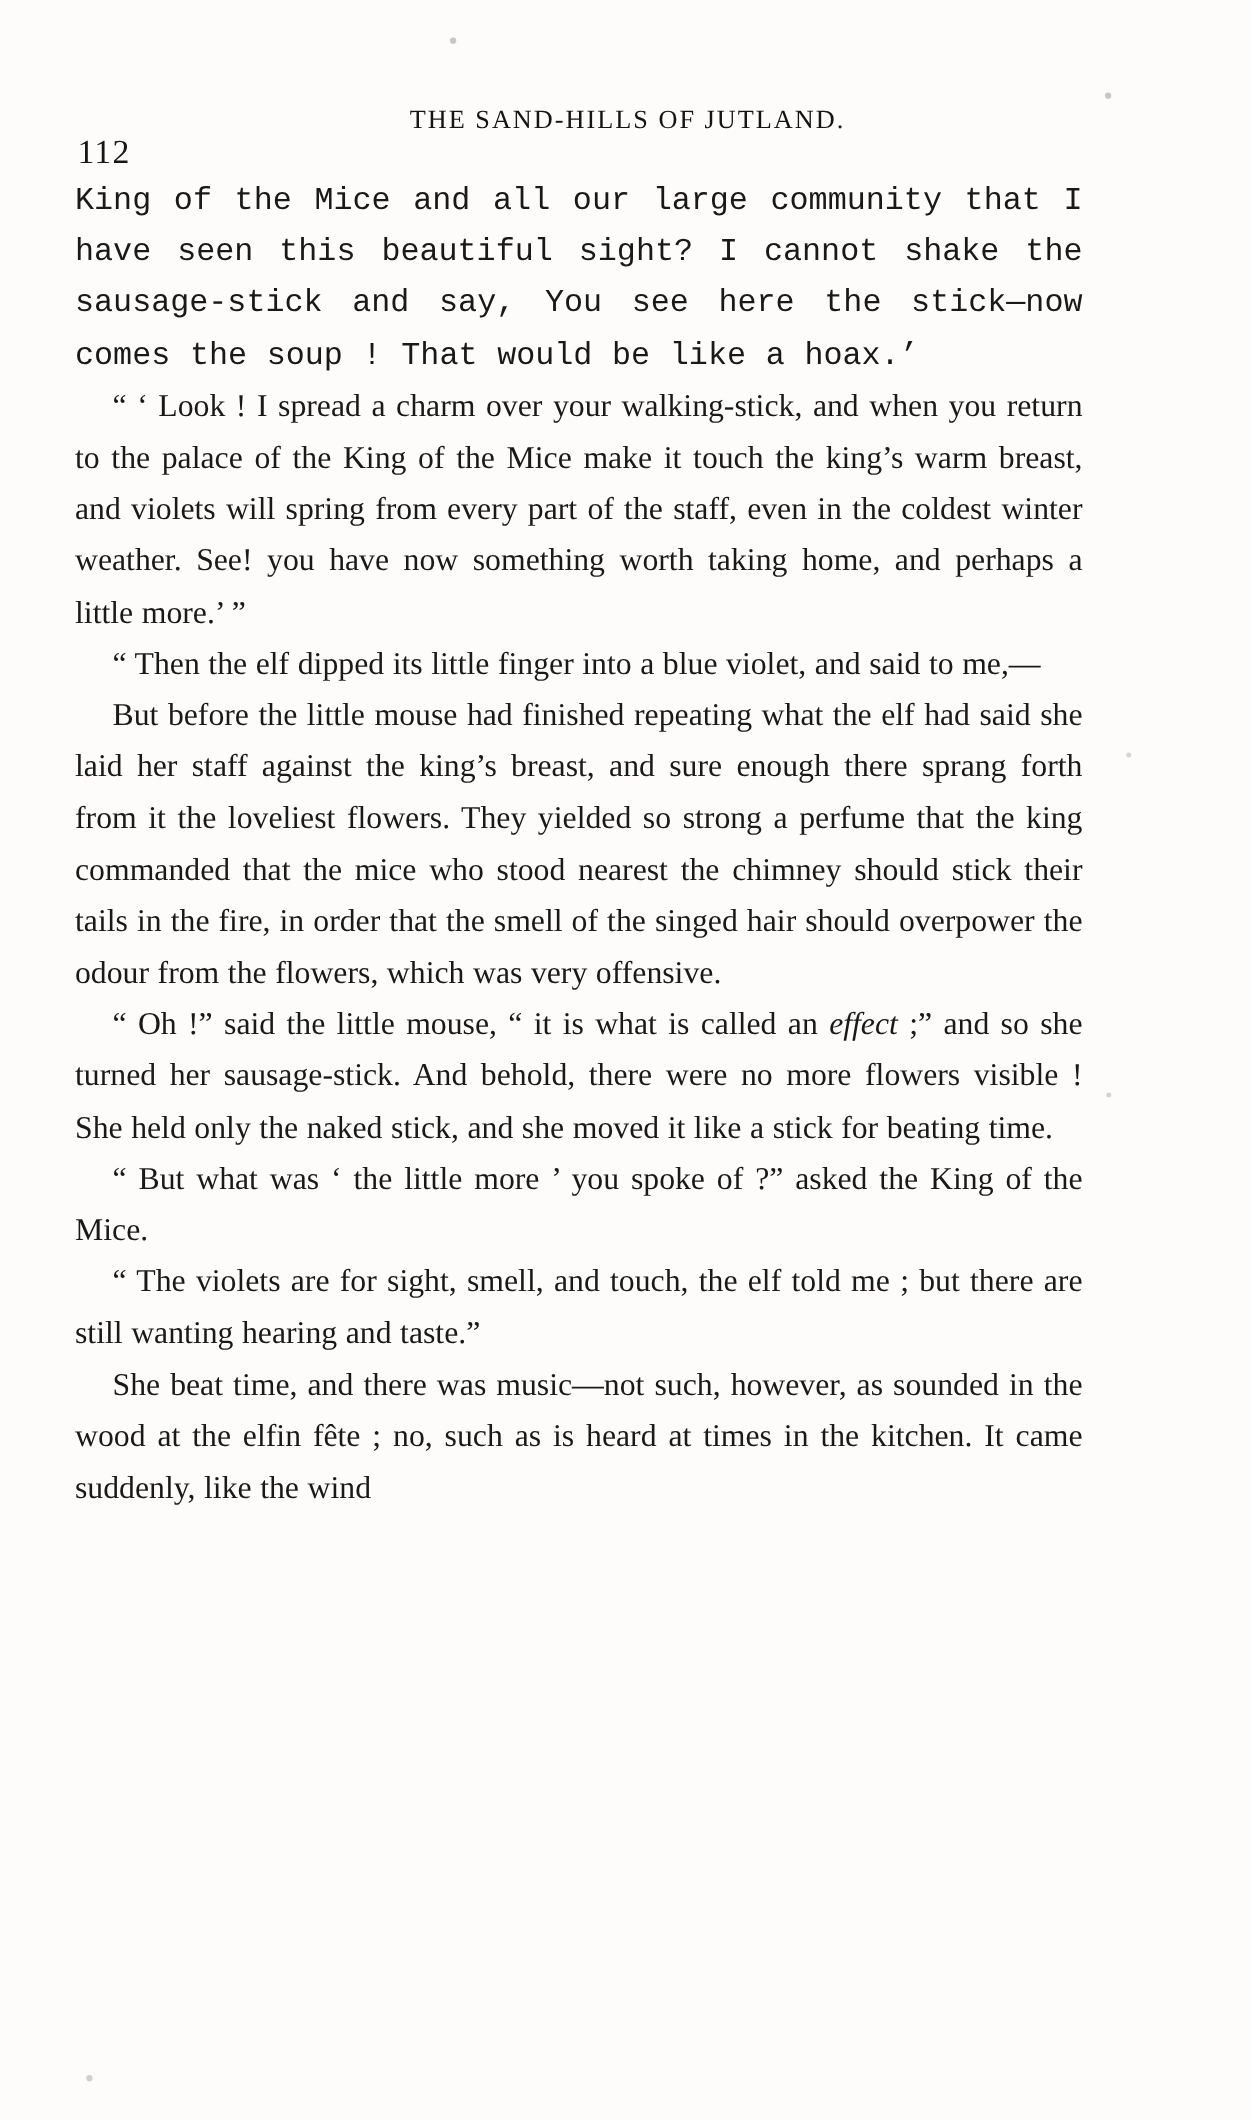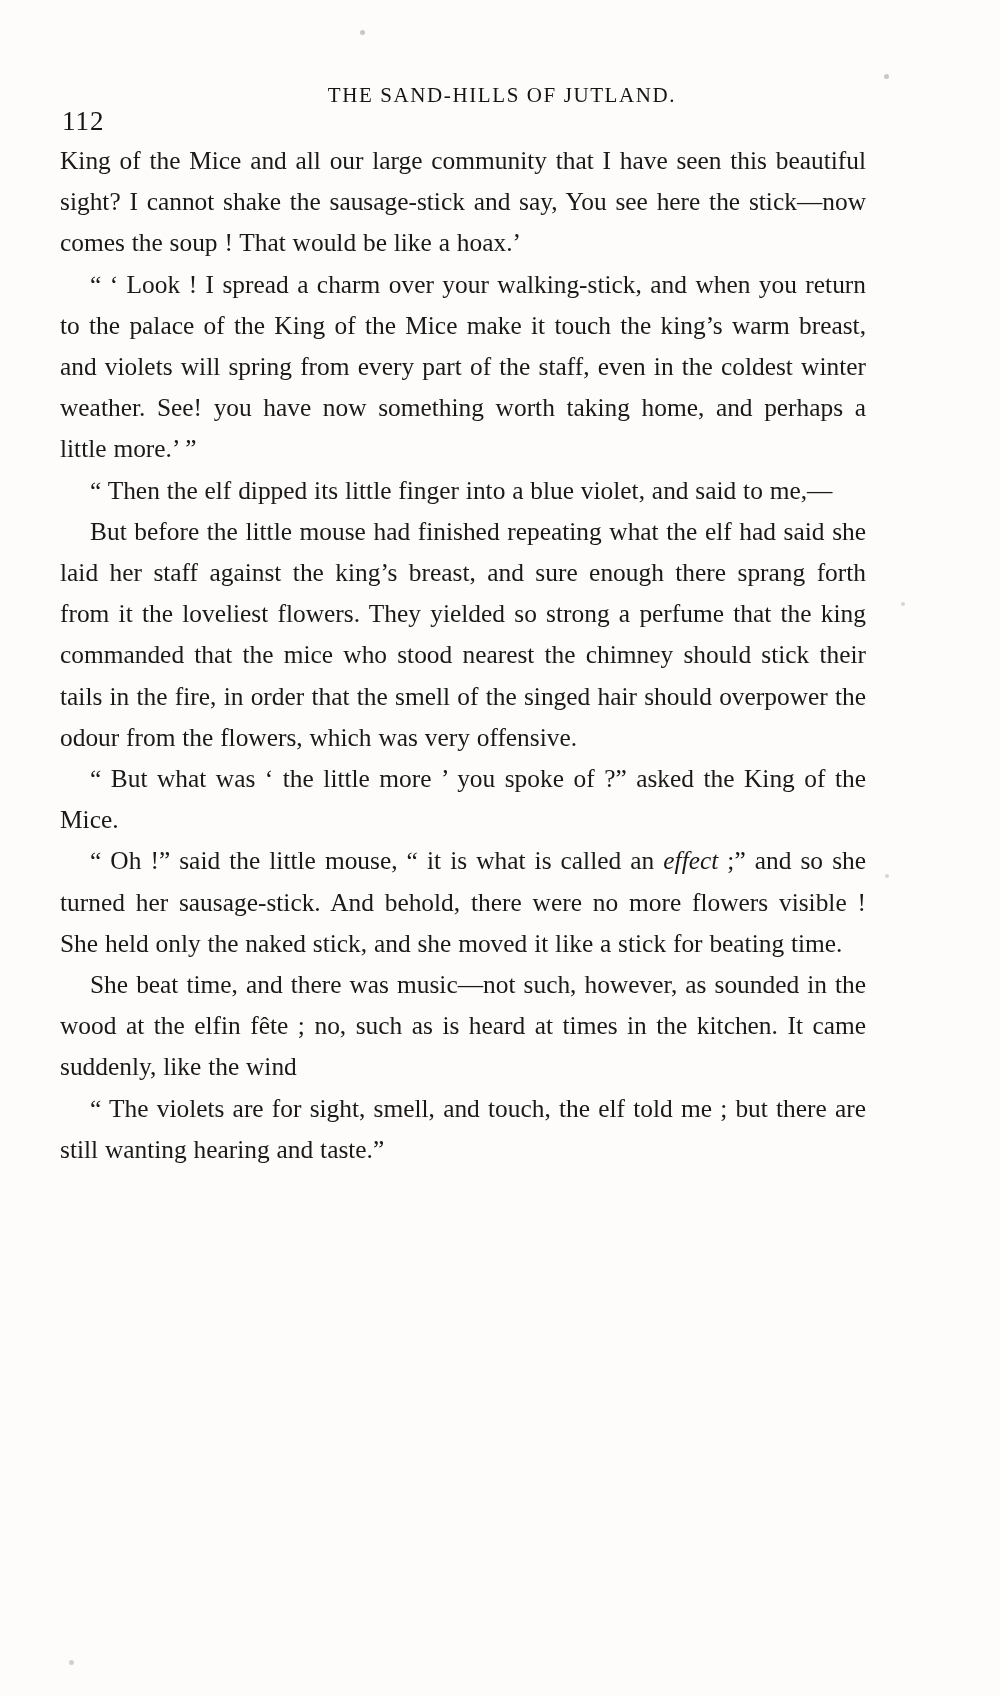--- a/index.html
+++ b/index.html
@@ -76,20 +76,21 @@
     text-align: justify;
     text-justify: inter-word;
     color: #191919;
     word-spacing: 0.5px;
   }
   p.indent {
     text-indent: 30px;
   }
   p.noindent {
     text-indent: 0;
+    font-family: Liberation Mono, monospace;
   }
   em { font-style: italic; }
 </style>
 </head>
 <body>
 
 <div class="page">
 
   <span class="speck speck-top"></span>
   <span class="speck speck-right"></span>
@@ -100,19 +101,19 @@
   <div class="header">
     <div class="folio">112</div>
     <div class="running-title">THE SAND-HILLS OF JUTLAND.</div>
   </div>
 
   <div class="textblock">
     <p class="noindent">King of the Mice and all our large community that I have seen this beautiful sight?   I cannot shake the sausage-stick and say, You see here the stick—now comes the soup !   That would be like a hoax.’</p>
     <p class="indent">“ ‘ Look !   I spread a charm over your walking-stick, and when you return to the palace of the King of the Mice make it touch the king’s warm breast, and violets will spring from every part of the staff, even in the coldest winter weather. See! you have now something worth taking home, and perhaps a little more.’ ”</p>
     <p class="indent">“ Then the elf dipped its little finger into a blue violet, and said to me,—</p>
     <p class="indent">But before the little mouse had finished repeating what the elf had said she laid her staff against the king’s breast, and sure enough there sprang forth from it the loveliest flowers.   They yielded so strong a perfume that the king commanded that the mice who stood nearest the chimney should stick their tails in the fire, in order that the smell of the singed hair should overpower the odour from the flowers, which was very offensive.</p>
+    <p class="indent" id="para-italic">“ Oh !” said the little mouse, “ it is what is called an <em>effect</em> ;” and so she turned her sausage-stick.   And behold, there were no more flowers visible !   She held only the naked stick, and she moved it like a stick for beating time.</p>
     <p class="indent">“ But what was ‘ the little more ’ you spoke of ?” asked the King of the Mice.</p>
-    <p class="indent" id="para-italic">“ Oh !” said the little mouse, “ it is what is called an <em>effect</em> ;” and so she turned her sausage-stick.   And behold, there were no more flowers visible !   She held only the naked stick, and she moved it like a stick for beating time.</p>
+    <p class="indent">“ The violets are for sight, smell, and touch, the elf told me ;  but there are still wanting hearing and taste.”</p>
     <p class="indent">She beat time, and there was music—not such, however, as sounded in the wood at the elfin fête ; no, such as is heard at times in the kitchen.   It came suddenly, like the wind</p>
-    <p class="indent">“ The violets are for sight, smell, and touch, the elf told me ;  but there are still wanting hearing and taste.”</p>
   </div>
 
 </div>
 
 </body></html>

